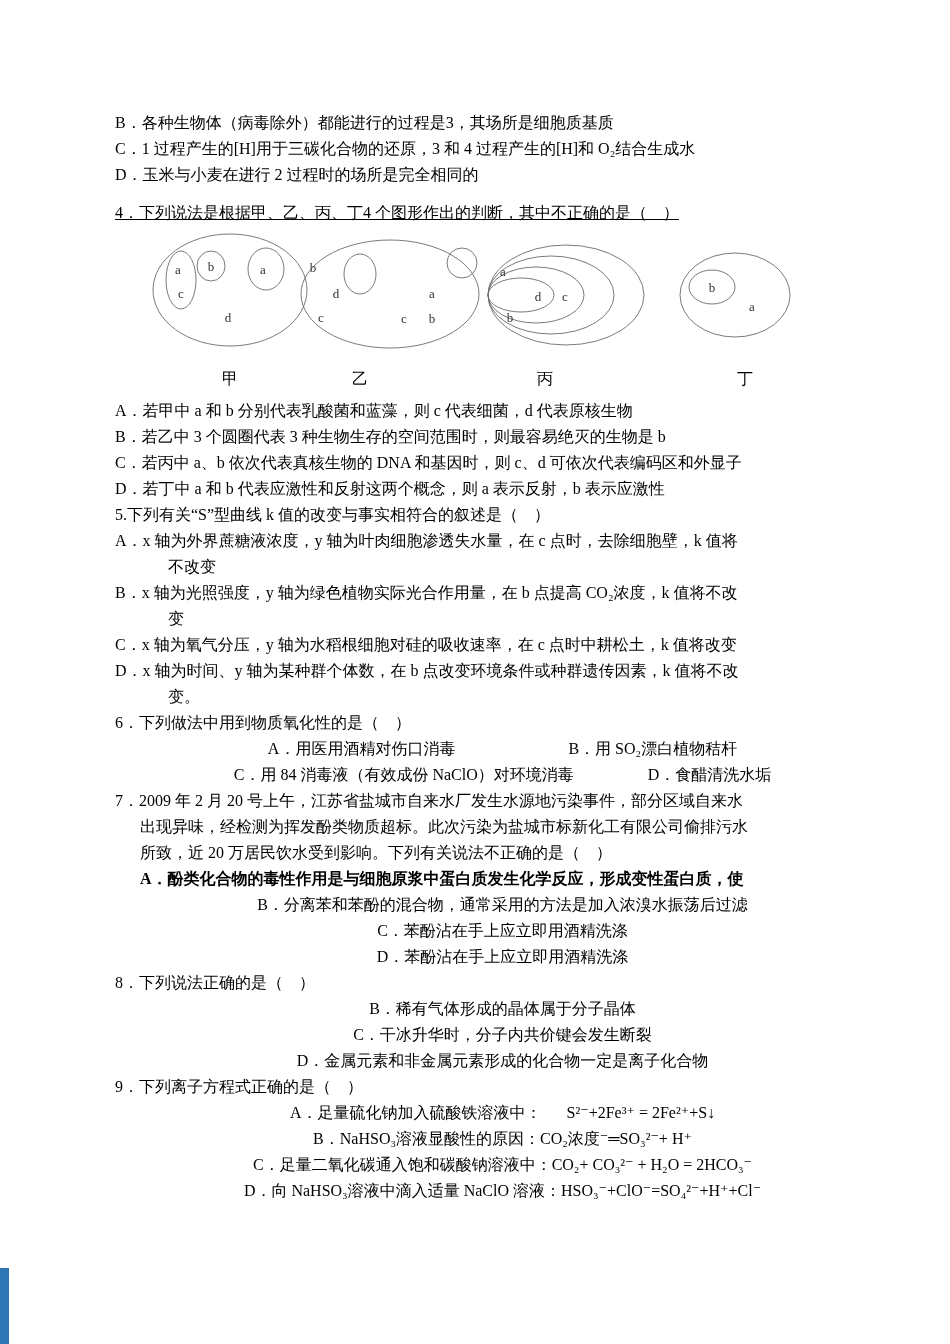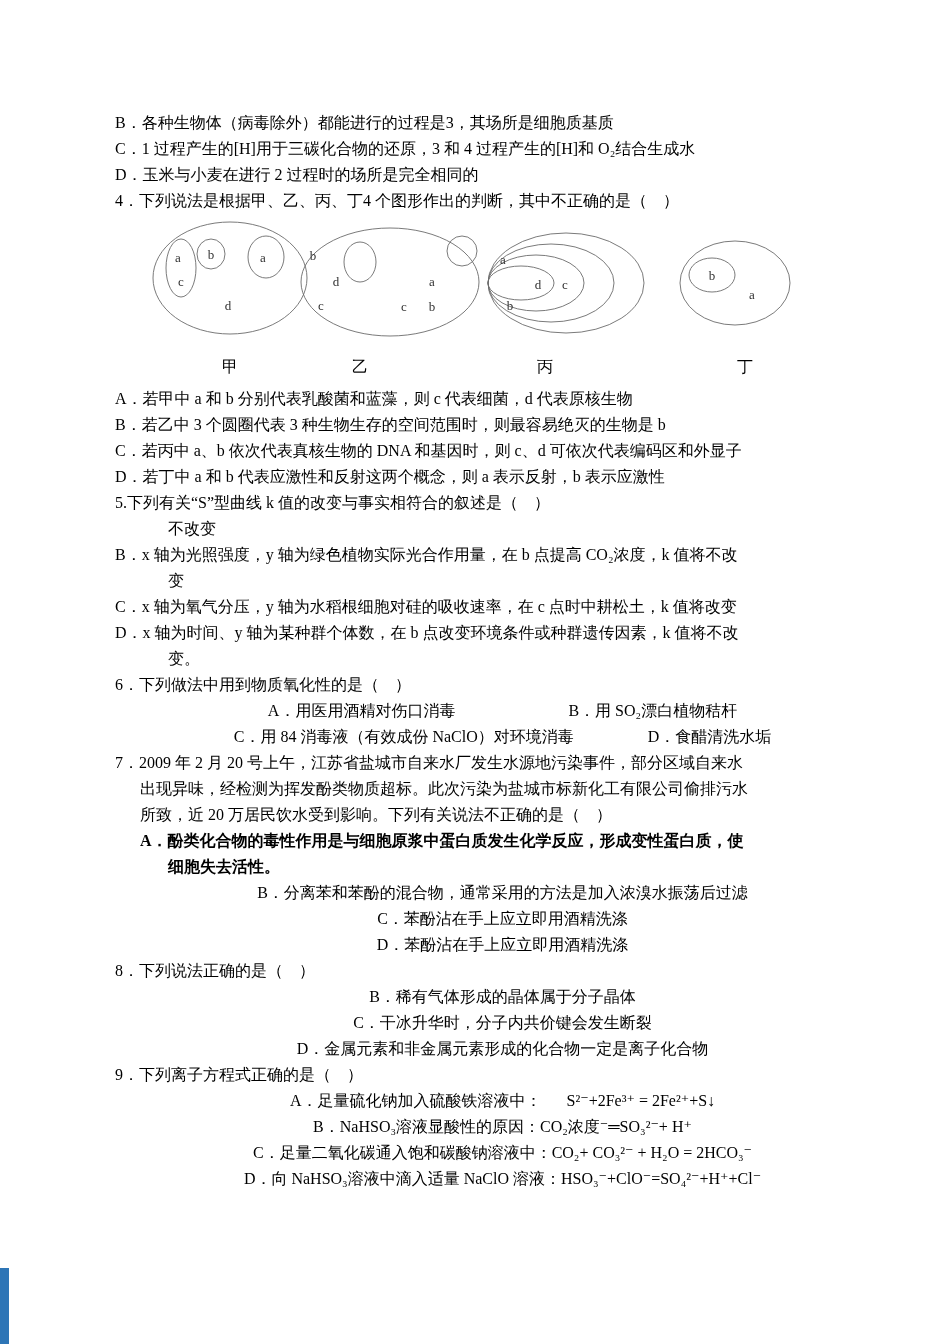--- a/index.html
+++ b/index.html
@@ -10,21 +10,21 @@
     font-family: "Liberation Serif", "DejaVu Serif", serif;
     font-size: 16px;
     position: relative; overflow: hidden;
   }
   .doc { padding: 110px 100px 0 115px; }
   .line { line-height: 26px; white-space: nowrap; }
   .i1 { padding-left: 25px; }
   .i2 { padding-left: 40px; text-align: center; }
   .i3 { padding-left: 53px; }
   .bold { font-weight: bold; }
-  .mt10 { margin-top: 0; }
+  .mt10 { margin-top: 12px; text-decoration: underline; }
   .emph {
     -webkit-text-emphasis: filled dot over;
     text-emphasis: filled dot over;
   }
   .diagram { display: block; margin: 4px 0 6px 25px; }
   .diagram ellipse, .diagram circle { fill: none; stroke: #6b6b6b; stroke-width: 0.9; }
   .diagram text { font-family: "Liberation Serif", "DejaVu Serif", serif; }
   .diagram text.lbl { font-size: 13px; fill: #333333; }
   .diagram text.cap { font-size: 16px; fill: #000000; }
   .accent-bar {
@@ -93,34 +93,34 @@
     <text class="cap" text-anchor="middle" x="405" y="154">丙</text>
     <text class="cap" text-anchor="middle" x="605" y="154">丁</text>
   </svg>
 
   <div id="lines-bottom">
       <div class="line i0"><span>A．若甲中 a 和 b 分别代表乳酸菌和蓝藻，则 c 代表细菌，d 代表原核生物</span></div>
       <div class="line i0"><span>B．若乙中 3 个圆圈代表 3 种生物生存的空间范围时，则最容易绝灭的生物是 b</span></div>
       <div class="line i0"><span>C．若丙中 a、b 依次代表真核生物的 DNA 和基因时，则 c、d 可依次代表编码区和外显子</span></div>
       <div class="line i0"><span>D．若丁中 a 和 b 代表应激性和反射这两个概念，则 a 表示反射，b 表示应激性</span></div>
       <div class="line i0"><span>5.下列有关“S”型曲线 k 值的改变与事实相符合的叙述是（　）</span></div>
+      <div class="line i0"><span>A．x 轴为外界蔗糖液浓度，y 轴为叶肉细胞渗透失水量，在 c 点时，去除细胞壁，k 值将</span></div>
       <div class="line i3"><span>不改变</span></div>
       <div class="line i0"><span>B．x 轴为光照强度，y 轴为绿色植物实际光合作用量，在 b 点提高 CO₂浓度，k 值将不改</span></div>
       <div class="line i3"><span>变</span></div>
       <div class="line i0"><span>C．x 轴为氧气分压，y 轴为水稻根细胞对硅的吸收速率，在 c 点时中耕松土，k 值将改变</span></div>
       <div class="line i0"><span>D．x 轴为时间、y 轴为某种群个体数，在 b 点改变环境条件或种群遗传因素，k 值将不改</span></div>
       <div class="line i3"><span>变。</span></div>
       <div class="line i0"><span>6．下列做法中用到物质氧化性的是（　）</span></div>
       <div class="line i2"><span>A．用医用酒精对伤口消毒</span><span style="margin-left: 113px;">B．用 SO₂漂白植物秸杆</span></div>
       <div class="line i2"><span>C．用 84 消毒液（有效成份 NaClO）对环境消毒</span><span style="margin-left: 74px;">D．食醋清洗水垢</span></div>
       <div class="line i0"><span>7．2009 年 2 月 20 号上午，江苏省盐城市自来水厂发生水源地污染事件，部分区域自来水</span></div>
       <div class="line i1"><span>出现异味，经检测为挥发酚类物质超标。此次污染为盐城市标新化工有限公司偷排污水</span></div>
       <div class="line i1"><span>所致，近 20 万居民饮水受到影响。下列有关说法不正确的是（　）</span></div>
       <div class="line i1 bold"><span>A．酚类化合物的毒性作用是与细胞原浆中蛋白质发生化学反应，形成变性蛋白质，使</span></div>
-      <div class="line i3 bold"><span>细胞失去活性。</span></div>
       <div class="line i2"><span>B．分离苯和苯酚的混合物，通常采用的方法是加入浓溴水振荡后过滤</span></div>
       <div class="line i2"><span>C．苯酚沾在手上应立即用酒精洗涤</span></div>
       <div class="line i2"><span>D．苯酚沾在手上应立即用酒精洗涤</span></div>
       <div class="line i0"><span>8．下列说法正确的是（　）</span></div>
       <div class="line i2"><span>B．稀有气体形成的晶体属于分子晶体</span></div>
       <div class="line i2"><span>C．干冰升华时，分子内共价键会发生断裂</span></div>
       <div class="line i2"><span>D．金属元素和非金属元素形成的化合物一定是离子化合物</span></div>
       <div class="line i0"><span>9．下列离子方程式正确的是（　）</span></div>
       <div class="line i2"><span>A．足量硫化钠加入硫酸铁溶液中：</span><span style="margin-left: 25px;">S²⁻+2Fe³⁺ = 2Fe²⁺+S↓</span></div>
       <div class="line i2"><span>B．NaHSO₃溶液显酸性的原因：CO₂浓度⁻═SO₃²⁻+ H⁺</span></div>

